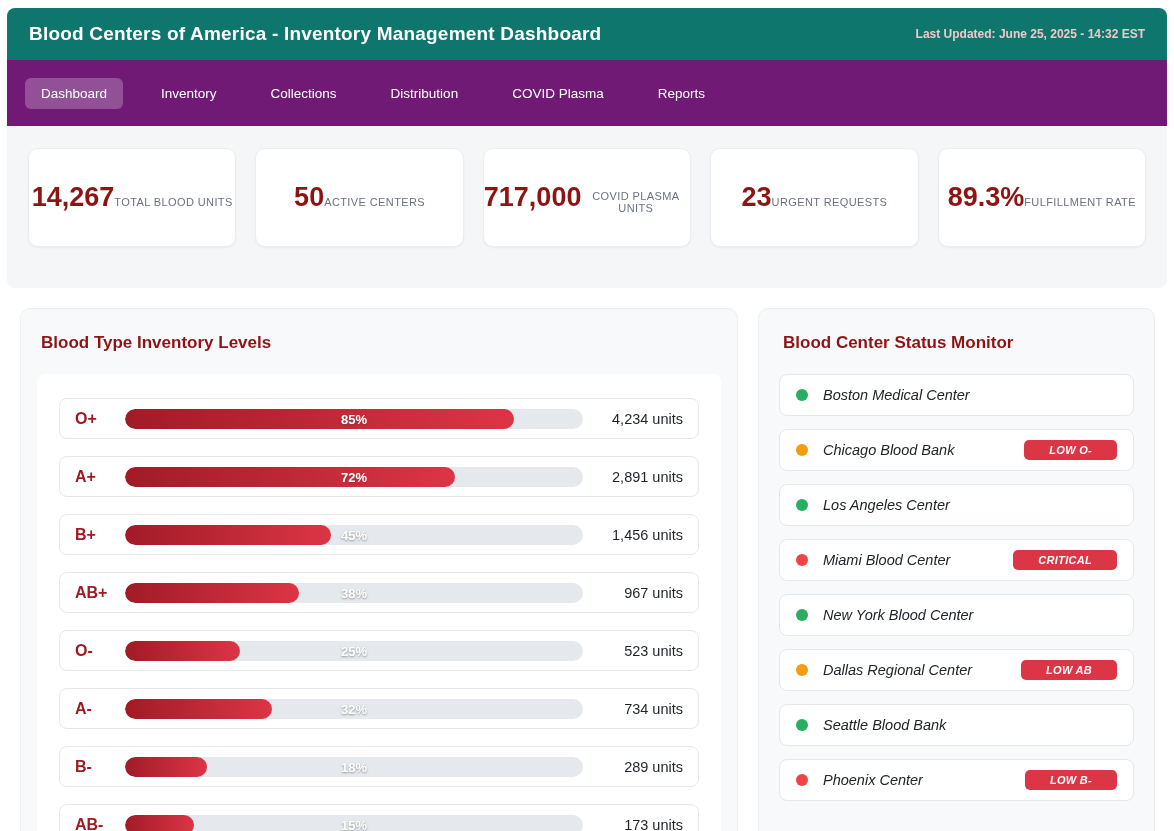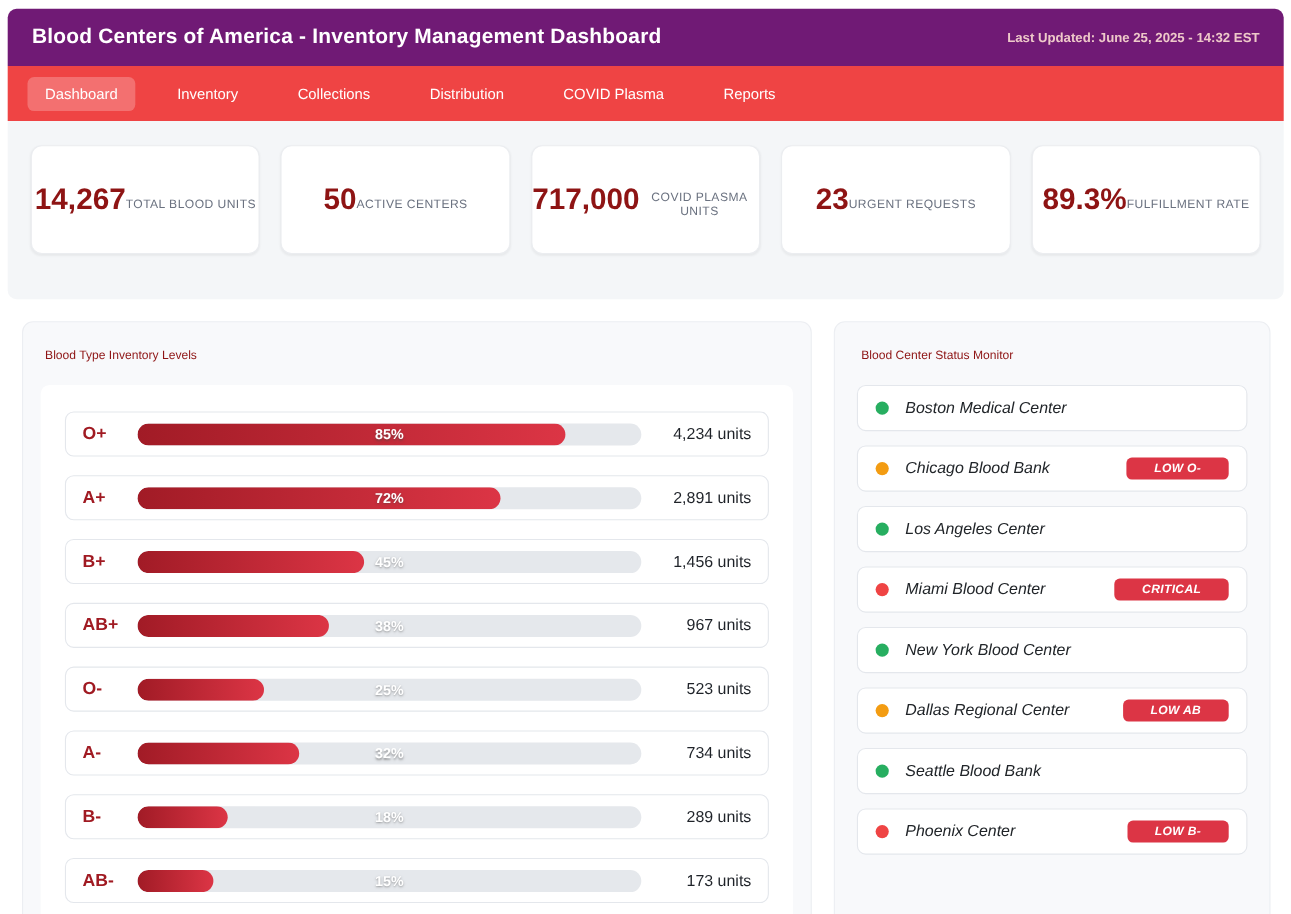--- a/index.html
+++ b/index.html
@@ -7,32 +7,32 @@
     width: 1174px; height: 831px;
     overflow: hidden;
     background: #ffffff;
     font-family: "Liberation Sans", sans-serif;
   }
   .frame { margin: 8px 7px 0 7px; }
 
   
   .app-header {
     height: 52px;
-    background: #701a75;
+    background: #0f766e;
     border-radius: 8px 8px 0 0;
     display: flex; align-items: center; justify-content: space-between;
     padding: 0 22px;
   }
   .app-title { color: #ffffff; font-size: 19px; font-weight: 700; letter-spacing: 0.2px; }
   .last-updated { color: #eec9c9; font-size: 12px; font-weight: 700; }
 
   
   .navbar {
-    height: 50px;
-    background: #ef4444;
+    height: 66px;
+    background: #701a75;
     display: flex; align-items: center;
     padding: 12px 18px; gap: 22px;
   }
   .nav-item {
     border: none; background: transparent;
     color: #ffffff; font-family: inherit;
     font-size: 13.5px; padding: 8px 16px;
     border-radius: 6px; cursor: pointer; white-space: nowrap;
   }
   .nav-item.active { background: rgba(255,255,255,0.24); }
@@ -63,21 +63,21 @@
     align-items: flex-start;
   }
   .panel {
     background: #f8f9fb;
     border: 1px solid #eceef2;
     border-radius: 10px;
     height: 560px;
   }
   .panel-left { width: 718px; padding: 24px 16px; }
   .panel-right { flex: 1; padding: 24px 20px; }
-  .panel-title { font-size: 11px; font-weight: 400; color: #8e1414; margin: 0 0 21px 4px; }
+  .panel-title { font-size: 17px; font-weight: 700; color: #8e1414; margin: 0 0 21px 4px; }
 
   
   .rows-box {
     background: #ffffff;
     border-radius: 8px;
     padding: 24px 22px 6px 22px;
   }
   .bt-row {
     display: flex; align-items: center;
     height: 41px;

